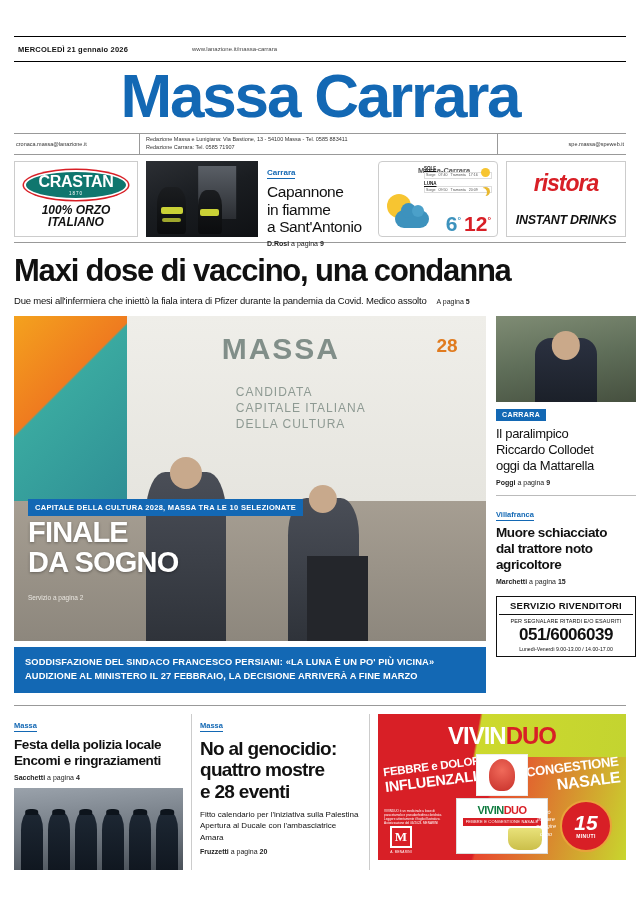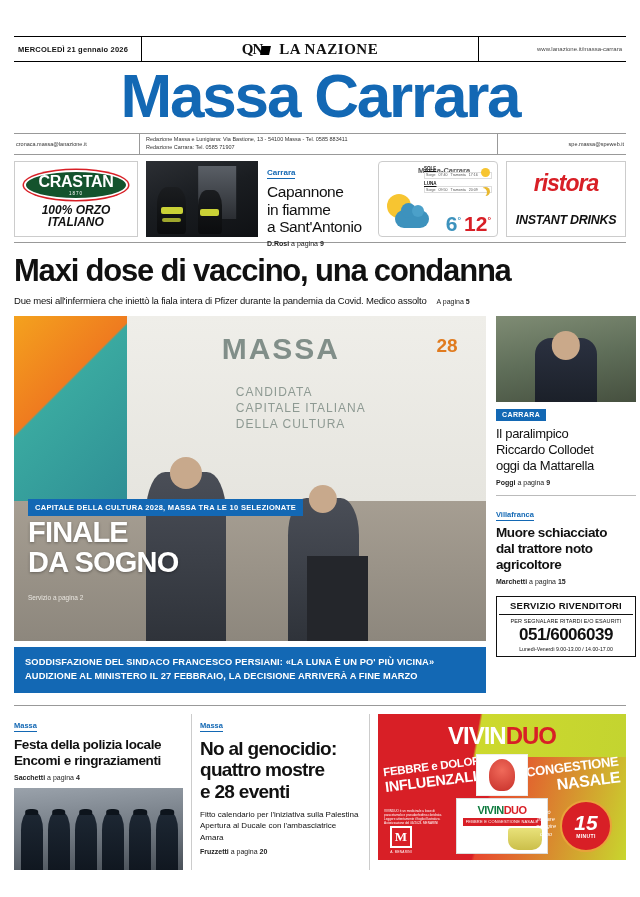--- a/index.html
+++ b/index.html
@@ -74,21 +74,21 @@
   .promo {
     display:flex; margin:6px 14px 0 14px; height:82px; gap:0;
     border-bottom:1px solid #999; padding-bottom:5px;
   }
   .promo-ad-crastan {
     width:124px; border:1px solid #ccc; background:#fff;
     display:flex; flex-direction:column; align-items:center; justify-content:center;
     padding:3px 0;
   }
   .crastan-oval {
-    width:104px; height:30px; background:#14532d; border-radius:50%;
+    width:104px; height:30px; background:#0f766e; border-radius:50%;
     border:2px solid #fff; box-shadow:0 0 0 1.5px #d81f26;
     display:flex; flex-direction:column; align-items:center; justify-content:center;
   }
   .crastan-name {
     color:#fff; font-size:16px; font-weight:bold; letter-spacing:-.3px;
     font-family:"Liberation Sans", sans-serif; line-height:1;
   }
   .crastan-year { color:#fff; font-size:4.5px; letter-spacing:1px; margin-top:1px; }
   .crastan-sub {
     font-size:12px; font-weight:bold; font-style:italic; line-height:1.05;
@@ -407,24 +407,20 @@
     font-size:5.5px; font-style:italic; line-height:1.3; text-align:center;
   }
 </style>
 </head>
 <body>
 
 <div class="page">
 
   <div class="topbar">
     <div class="topbar-date">MERCOLEDÌ 21 gennaio 2026</div>
-    <div class="topbar-center">
-      <span class="qn-mark">QN<span class="sq"></span></span>
-      <span class="nazione-text">LA NAZIONE</span>
-    </div>
     <div class="topbar-url">www.lanazione.it/massa-carrara</div>
   </div>
 
   <div class="masthead">
     <div class="masthead-title">Massa Carrara</div>
   </div>
 
   <div class="contacts">
     <div class="contacts-left">cronaca.massa@lanazione.it</div>
     <div class="contacts-mid">

